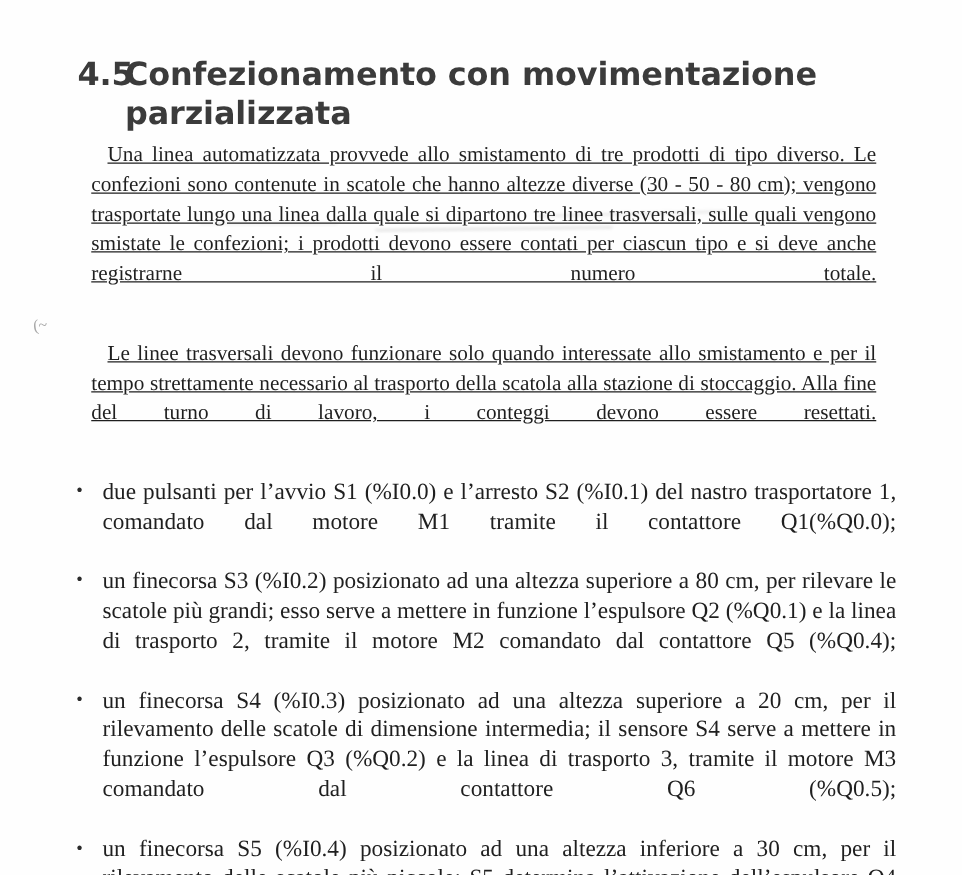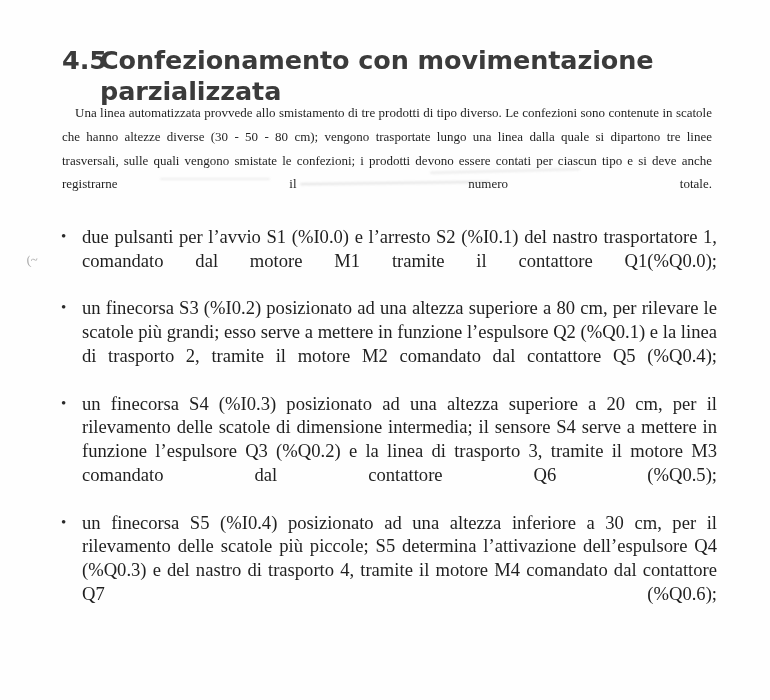--- a/index.html
+++ b/index.html
@@ -46,27 +46,28 @@
 
   
   .body {
     position: absolute;
     left: 57px;
     top: 96px;
     width: 660px;
   }
 
   p.para {
-    margin: 5px;
-    font-size: 13px;
+    margin: 16px;
+    font-size: 17px;
     line-height: 23.8px;
     text-align: justify;
     text-indent: 13px;
     color: #1f1f1f;
     word-spacing: 0.1px;
+    text-decoration: underline;
   }
 
   
   ul.blist {
     list-style: none;
     margin: 0;
     padding: 0;
   }
   ul.blist li {
     position: relative;
@@ -137,20 +138,21 @@
   <div class="margin-mark">(~</div>
 
   <h1 class="heading">
     <span class="num">4.5</span><span class="ttl">Confezionamento con movimentazione parzializzata</span>
   </h1>
 
   <div class="body">
 
     <p class="para">Una linea automatizzata provvede allo smistamento di tre prodotti di tipo diverso. Le confezioni sono contenute in scatole che hanno altezze diverse (30 - 50 - 80 cm); vengono trasportate lungo una linea dalla quale si dipartono tre linee trasversali, sulle quali vengono smistate le confezioni; i prodotti devono essere contati per ciascun tipo e si deve anche registrarne il numero totale.</p>
 
+    <p class="para">Le linee trasversali devono funzionare solo quando interessate allo smistamento e per il tempo strettamente necessario al trasporto della scatola alla stazione di stoccaggio. Alla fine del turno di lavoro, i conteggi devono essere resettati.</p>
 
 
     <ul class="blist">
       <li>
         <span class="bullet">•</span>
         <span class="txt">due pulsanti per l’avvio S1 (%I0.0) e l’arresto S2 (%I0.1) del nastro trasportatore 1, comandato dal motore M1 tramite il contattore Q1(%Q0.0);</span>
       </li>
       <li>
         <span class="bullet">•</span>
         <span class="txt">un finecorsa S3 (%I0.2) posizionato ad una altezza superiore a 80 cm, per rilevare le scatole più grandi; esso serve a mettere in funzione l’espulsore Q2 (%Q0.1) e la linea di trasporto 2, tramite il motore M2 comandato dal contattore Q5 (%Q0.4);</span>

